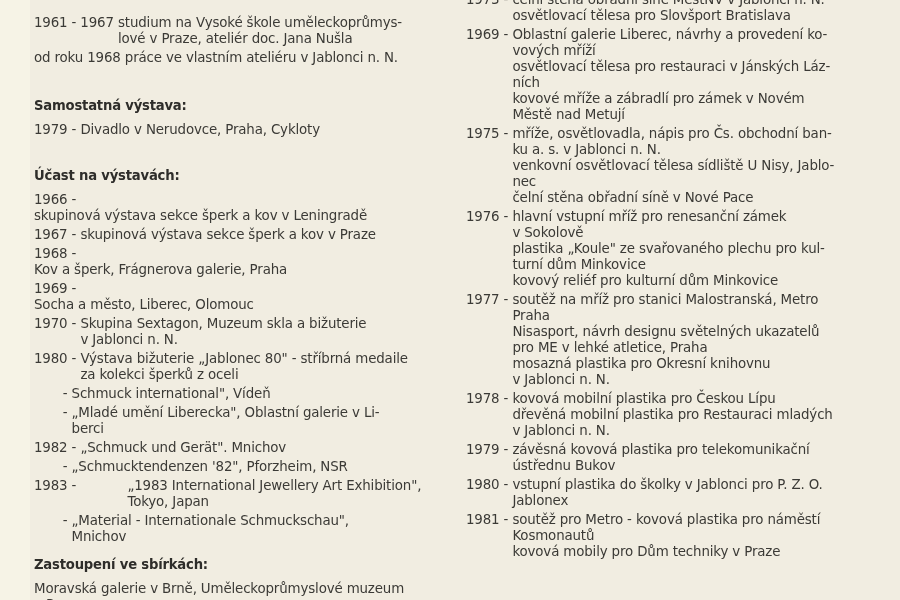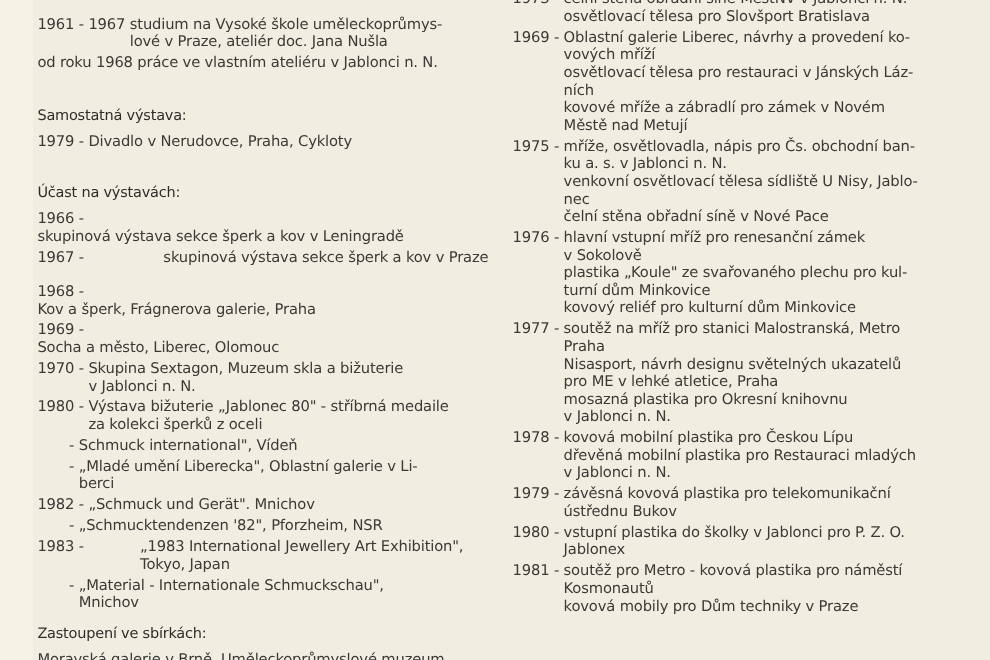--- a/index.html
+++ b/index.html
@@ -23,21 +23,21 @@
       font-size: 13.4px;
       line-height: 16px;
       letter-spacing: -0.15px;
     }
     .col-left { left: 34px; width: 410px; }
     .col-right { left: 466px; width: 420px; }
     .row { display: flex; }
     .yr { white-space: pre; flex: 0 0 auto; }
     .txt { flex: 1 1 auto; }
     .heading {
-      font-weight: normal;
+      font-weight: bold;
       color: #2e2d2a;
       font-size: 13.2px;
       letter-spacing: -0.2px;
     }
   </style>
 </head>
 <body>
 
 <div class="edge-strip"></div>
 
@@ -59,21 +59,21 @@
     <span class="yr">1979 - </span>
     <span class="txt">Divadlo v Nerudovce, Praha, Cykloty</span>
   </div>
 
   <div class="heading" style="margin-top:30px;">Účast na výstavách:</div>
   <div style="margin-top:8px;">
     <div class="row" style="margin-bottom:3px;flex-direction:column;">
       <span class="yr">1966 - </span>
       <span class="txt">skupinová výstava sekce šperk a kov v Leningradě</span>
     </div>
-    <div class="row" style="margin-bottom:15px;text-align:right;">
+    <div class="row" style="margin-bottom:3px;">
       <span class="yr">1967 - </span>
       <span class="txt">skupinová výstava sekce šperk a kov v Praze</span>
     </div>
     <div class="row" style="margin-bottom:3px;flex-direction:column;">
       <span class="yr">1968 - </span>
       <span class="txt">Kov a šperk, Frágnerova galerie, Praha</span>
     </div>
     <div class="row" style="margin-bottom:3px;flex-direction:column;">
       <span class="yr">1969 - </span>
       <span class="txt">Socha a město, Liberec, Olomouc</span>

